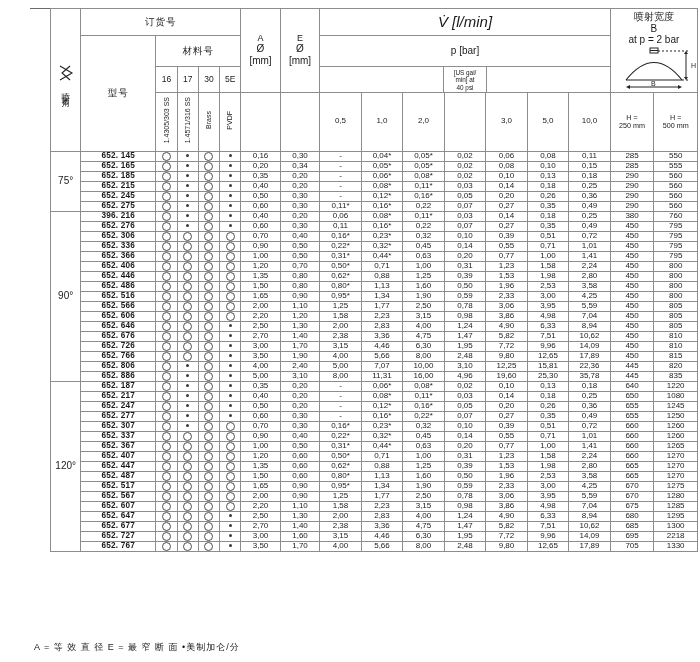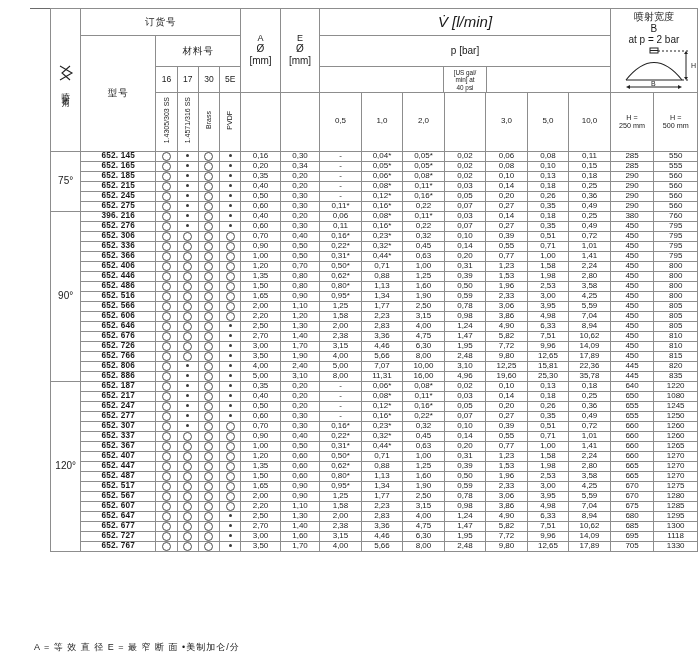--- a/index.html
+++ b/index.html
@@ -916,21 +916,21 @@
           <td class="num">3,00</td>
           <td class="num">1,60</td>
           <td class="num">3,15</td>
           <td class="num">4,46</td>
           <td class="num">6,30</td>
           <td class="num">1,95</td>
           <td class="num">7,72</td>
           <td class="num">9,96</td>
           <td class="num">14,09</td>
           <td class="num">695</td>
-          <td class="num">1118</td>
+          <td class="num">2218</td>
         </tr>
         <tr class="rowB">
           <td class="model">652. 767</td>
           <td class="mark"><span class="circ"></span></td>
           <td class="mark"><span class="circ"></span></td>
           <td class="mark"><span class="circ"></span></td>
           <td class="mark"><span class="dot"></span></td>
           <td class="num">3,50</td>
           <td class="num">1,70</td>
           <td class="num">4,00</td>

